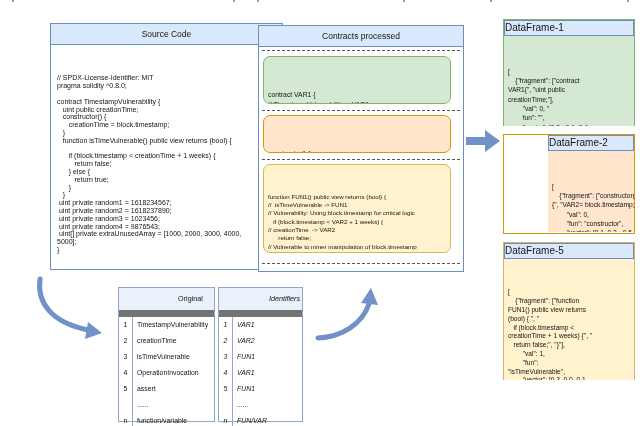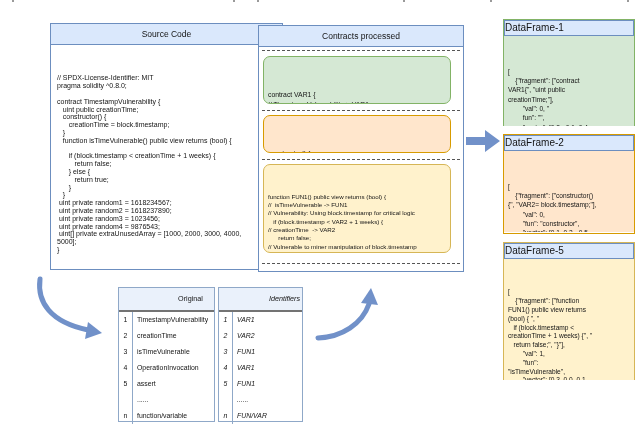--- a/index.html
+++ b/index.html
@@ -20,34 +20,34 @@
             white-space:pre; overflow:hidden; padding:3px 3px 0 4px; }
   .cb-green  { top:30px;  height:48px; background:#d5e8d4; border:1px solid #82b366; font-size:6.8px; line-height:10px; }
   .cb-orange { top:89px;  height:38px; background:#ffe6cc; border:1px solid #d79b00; font-size:6.8px; line-height:10px; }
   .cb-yellow { top:138px; height:89px; background:#fff2cc; border:1px solid #d6b656; font-size:6.2px; line-height:8.3px; }
 
   
   .subtable { position:absolute; top:287px; height:135px; box-sizing:border-box;
               border:1px solid #8fa8c8; background:#fff; }
   .st-orig { left:118px; width:97px; }
   .st-ident { left:218px; width:85px;font-style:italic; }
-  .thead { height:22px; line-height:22px; border-bottom:2px solid #737373; background:#eaf1fb;
+  .thead { height:22px; line-height:22px; border-bottom:7px solid #737373; background:#eaf1fb;
            text-align:center; font-size:7.2px;padding-left:48px; }
   .trow { display:flex; height:16px; line-height:16px; font-size:6.9px; }
   .tnum { width:13px; flex:none; border-right:1px solid #8fa8c8; text-align:center; }
   .tval { padding-left:4px; white-space:nowrap; overflow:hidden; }
 
   
   .df { position:absolute; left:503px; width:132px; box-sizing:border-box; border:1.7px solid; }
   .df-title { background:#dae8fc; border:1px solid #6c8ebf; height:14px; line-height:14px;
               text-align:left; font-size:10px; }
   .df-body { white-space:pre; font-size:6.6px; padding:3px 1px 0 4px; overflow:hidden; }
   .df1 { top:19px;  height:107px; border-color:#82b366; }
   .df1 .df-body { background:#d5e8d4; height:87px;  line-height:9.3px; }
-  .df2 { top:134px; height:100px;  border-color:#d79b00; }
+  .df2 { top:134px; height:100px;  border-color:#d79b00;padding-left:44px; }
   .df2 .df-body { background:#ffe6cc; height:78px;  line-height:9.3px; }
   .df3 { top:242px; height:138px; border-color:#d6b656; }
   .df3 .df-body { background:#fff2cc; height:118px; line-height:8.8px; }
 
   
   .arrows { position:absolute; left:0; top:0; width:640px; height:426px; pointer-events:none; }
 
   
   .speck { position:absolute; top:0; width:2px; height:2px; background:#9a9a9a; }
 </style>

